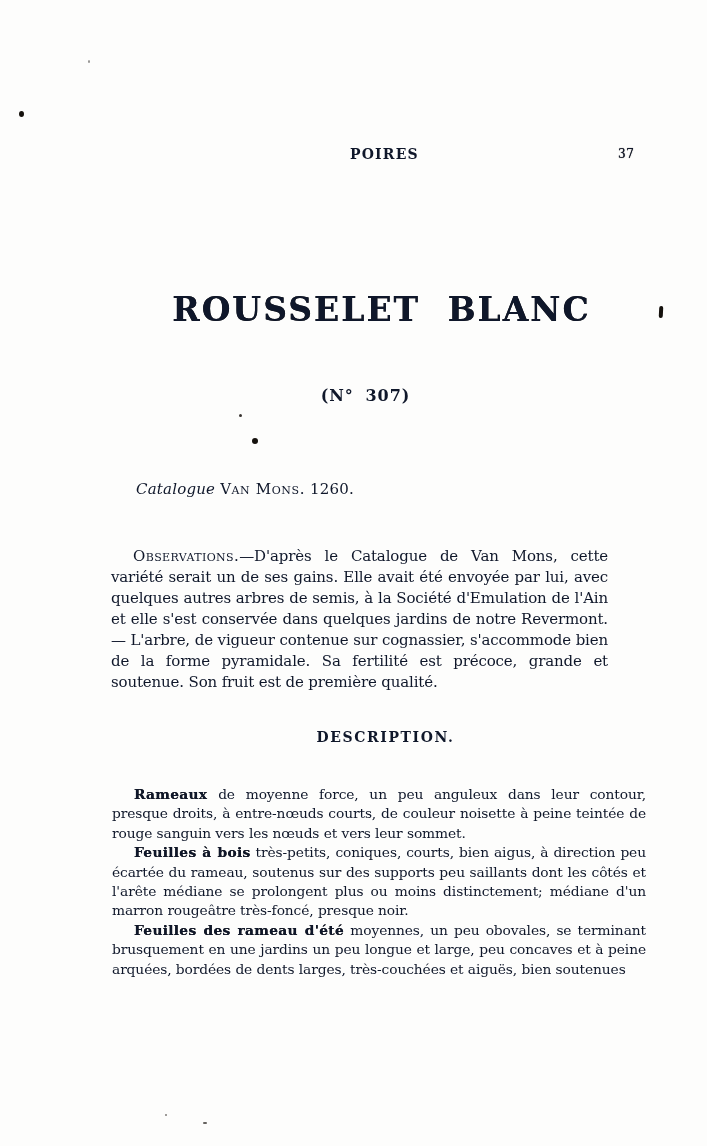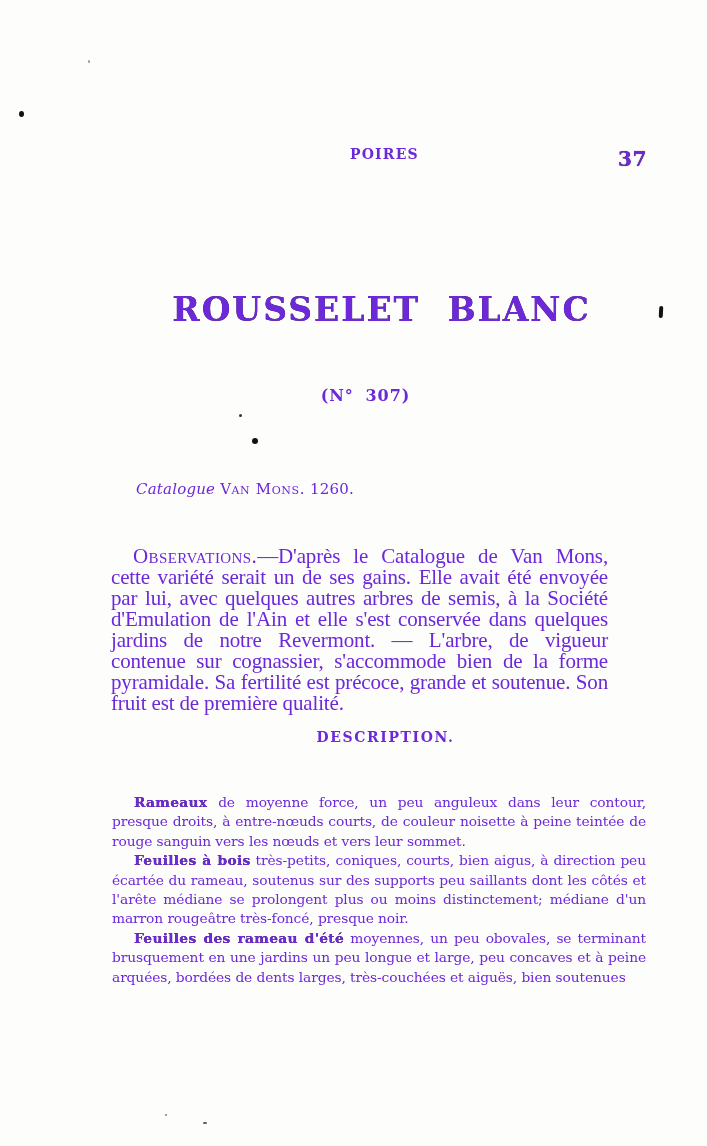--- a/index.html
+++ b/index.html
@@ -1,33 +1,33 @@
 <!DOCTYPE html>
 <html lang="fr"><head>
 <meta charset="utf-8">
 <style>
   html,body{margin:0;padding:0;background:#e9e9e9;}
   .page{
     position:relative;
     width:707px;height:1146px;
     margin:0 auto;
     background:#fdfdfc;
-    color:#6d28d9;
+    color:#0f172a;
     font-family:"DejaVu Serif", serif;
     overflow:hidden;
   }
   
   .running-head{position:absolute;top:146px;left:0;right:0;height:22px;}
   .section-label{
     position:absolute;left:350px;top:0;
     font-size:14px;font-weight:bold;letter-spacing:1.2px;
   }
   .page-number{
     position:absolute;left:618px;top:1px;
-    font-size:20px;font-weight:bold;letter-spacing:.5px;
+    font-size:12px;font-weight:normal;letter-spacing:.5px;
     text-shadow:0 0 .8px #1c1712;
   }
   
   .main-title{
     position:absolute;top:290px;left:0;right:0;
     text-align:center;transform:translateX(28px);
     font-size:33px;font-weight:bold;letter-spacing:2px;word-spacing:14px;
     text-shadow:0 0 .6px #1c1712;
   }
   .variety-number{
@@ -38,37 +38,35 @@
   
   .catalogue-line{
     position:absolute;top:480px;left:136px;
     font-size:15px;letter-spacing:.2px;
   }
   .catalogue-line .ital{font-style:italic;text-align:center;}
   .catalogue-line .smallcaps{font-variant:small-caps;letter-spacing:.6px;}
   
   .observations{
     position:absolute;top:546px;left:111px;width:497px;
-    font-size:21px;line-height:21px;letter-spacing:-.15px;
+    font-size:15px;line-height:21px;letter-spacing:-.15px;
     text-align:justify;
-    font-family:Liberation Serif, serif;
   }
   .observations p{margin:0;text-indent:22px;}
   .lead-smallcaps{font-variant:small-caps;letter-spacing:.4px;}
   
   .description-heading{
     position:absolute;top:729px;left:0;right:0;
     text-align:center;transform:translateX(32px);
     font-size:14px;font-weight:bold;letter-spacing:1.6px;
   }
   .description-body{
     position:absolute;top:785px;left:112px;width:534px;
     font-size:13.8px;line-height:19.4px;letter-spacing:-.1px;
     text-align:justify;
-    margin-top:8px;
   }
   .description-body p{margin:0;text-indent:22px;}
   .headword{font-weight:bold;letter-spacing:.3px;text-shadow:0 0 .5px #1c1712;}
   
   .speck{position:absolute;background:#15110d;border-radius:50%;}
   .speck.s1{left:19px;top:111px;width:5px;height:6px;}
   .speck.s2{left:88px;top:60px;width:2px;height:3px;opacity:.45;}
   .speck.s3{left:659px;top:306px;width:4px;height:12px;border-radius:2px;transform:rotate(3deg);}
   .speck.s4{left:239px;top:414px;width:3px;height:3px;opacity:.85;}
   .speck.s5{left:252px;top:438px;width:6px;height:6px;}

